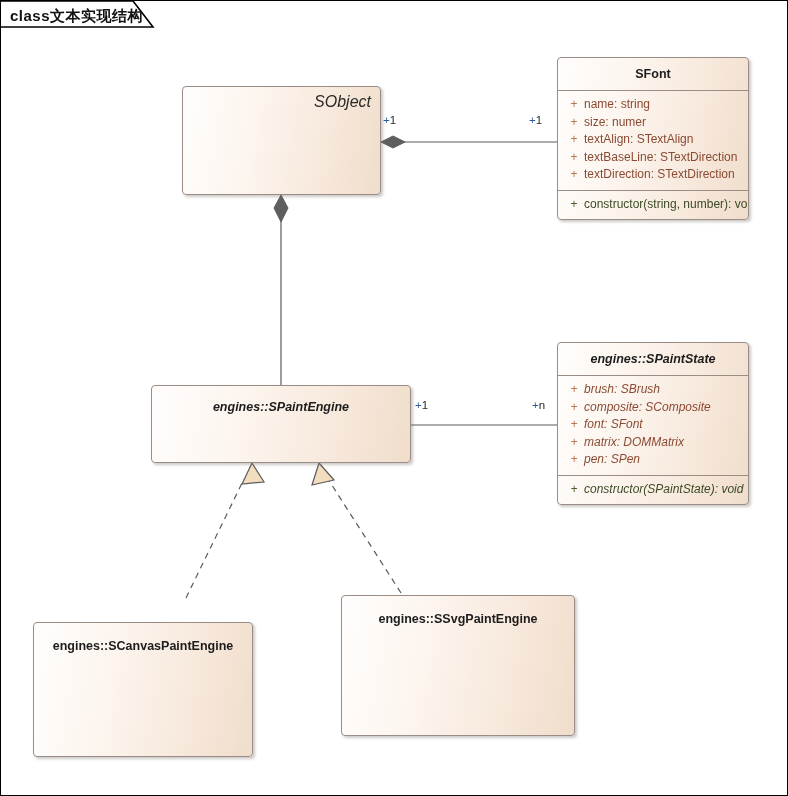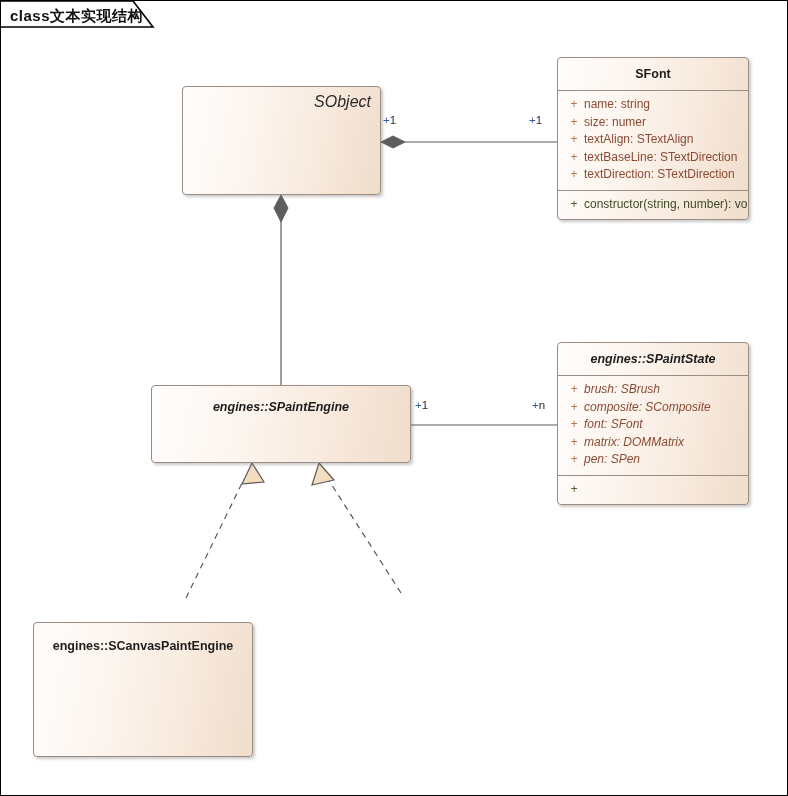--- a/index.html
+++ b/index.html
@@ -224,24 +224,30 @@
           <span>matrix: DOMMatrix</span>
         </div>
       <div class="attr-row">
           <span class="vis">+</span>
           <span>pen: SPen</span>
         </div>
     </div>
     <div class="compartment ops">
       <div class="op-row">
           <span class="vis">+</span>
+          <span>constructor(SPaintState): void</span>
         </div>
     </div>
   </div>
 
   <div class="uml-class" style="left:32px; top:599px; width:220px; height:135px;margin-top:22px;">
     <div class="compartment">
       <div class="class-name" style="padding-top:16px;">engines::SCanvasPaintEngine</div>
     </div>
   </div>
 
+  <div class="uml-class" style="left:340px; top:594px; width:234px; height:141px;">
+    <div class="compartment">
+      <div class="class-name" style="padding-top:16px;">engines::SSvgPaintEngine</div>
+    </div>
+  </div>
 
 </div>
 
 </body></html>

